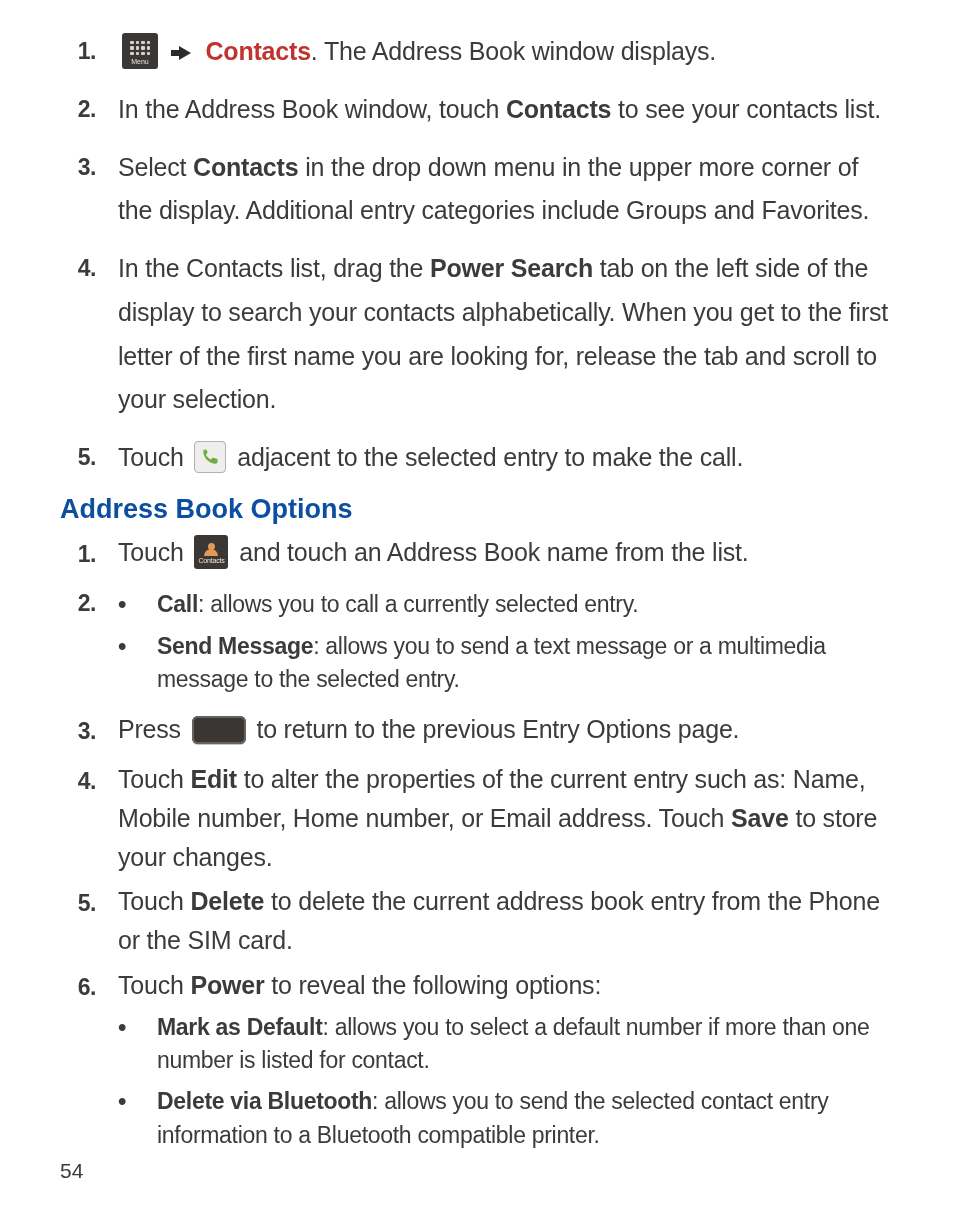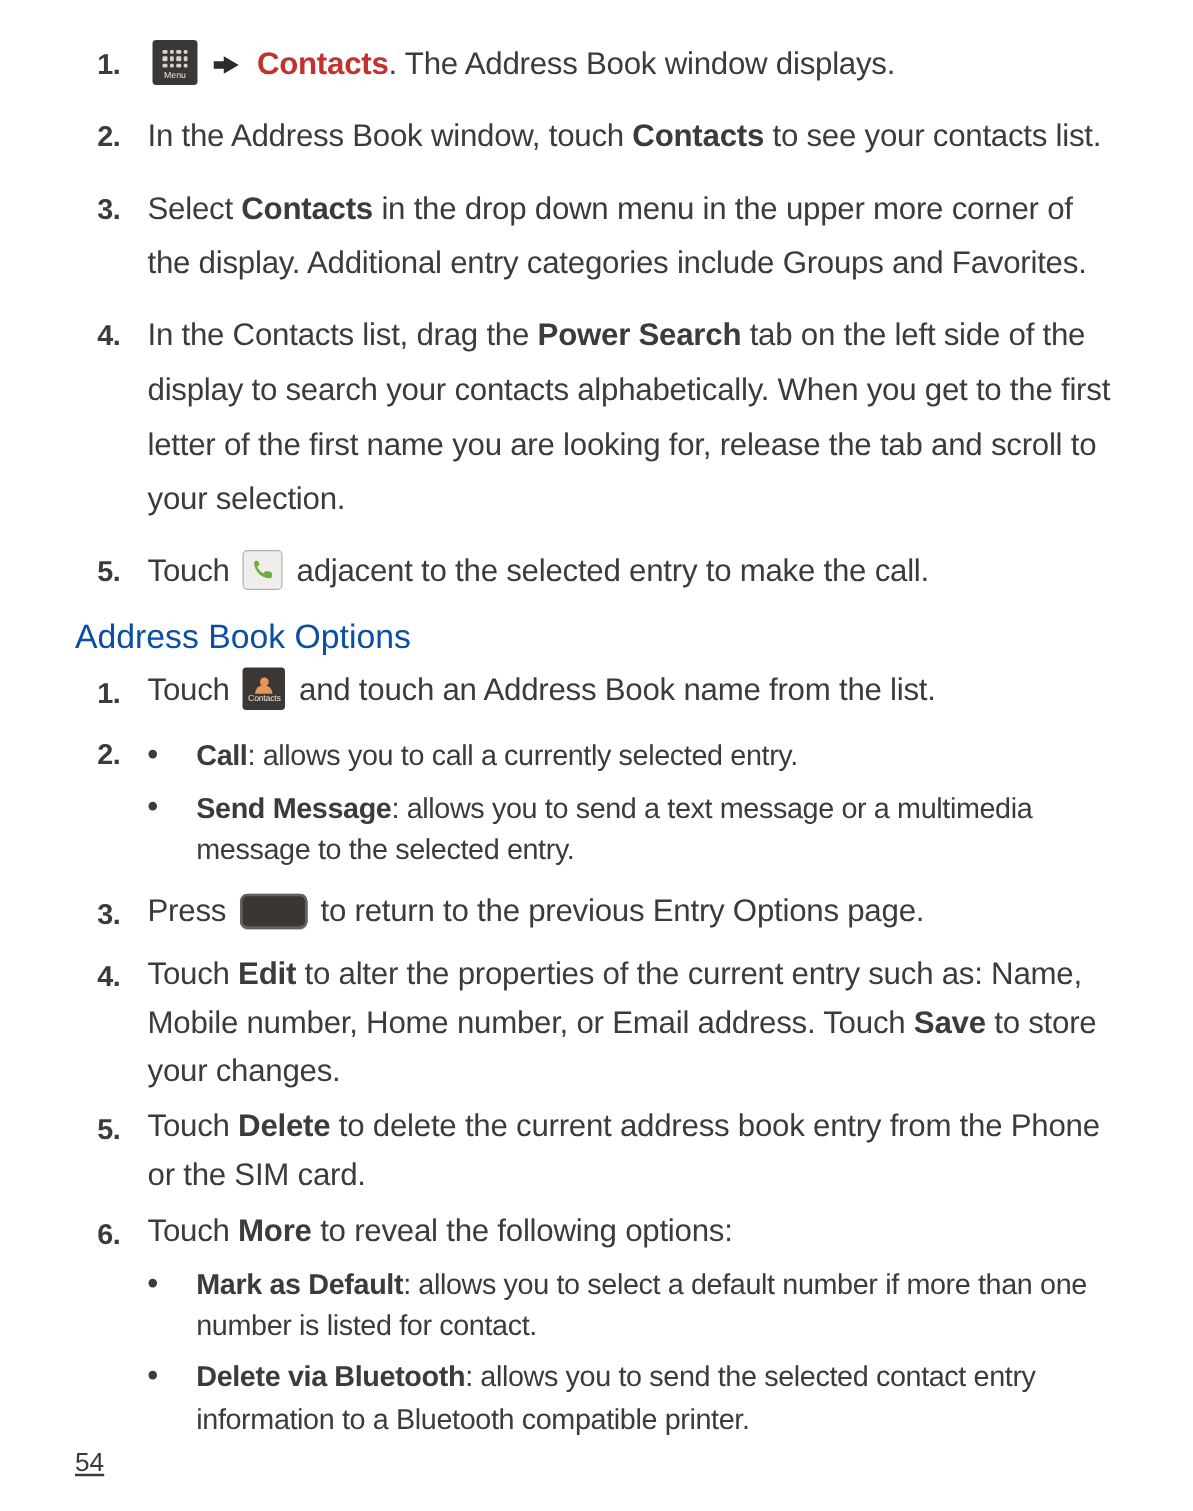--- a/index.html
+++ b/index.html
@@ -27,21 +27,21 @@
     text-align: right;
     font-size: 23px;
     line-height: 1.9;
     letter-spacing: -0.5px;
   }
   .li .body { flex: 1; }
   .li .body p { margin: 0; }
   .bold { font-weight: 700; }
   .red { color: #c2322f; }
   h2.sec {
-    font-weight: 400;
+    font-weight: 700;
     font-size: 27px;
     color: #0b4ea2;
     margin: 12px 0 8px 0;
     letter-spacing: 0;
   }
   .icon {
     display: inline-flex;
     vertical-align: middle;
     align-items: center;
     justify-content: center;
@@ -134,21 +134,20 @@
     font-size: 24px;
     line-height: 1.3;
   }
   .sub-li .sb { flex:1;margin-left:15px; }
   .pagenum {
     position: absolute;
     left: 60px;
     bottom: 26px;
     font-size: 21px;
     color: #3b3b3b;
-    text-decoration: underline;
   }
   .tight .li { margin-bottom: 6px; }
   .tight .li .body { line-height: 1.55; }
   .ol1 { margin-left: 10px; }
   .ol2 { margin-left: 10px; }
 </style>
 </head>
 <body>
 
 <ol class="ol ol1">
@@ -285,21 +284,21 @@
       <p>
         <span>Touch </span><span class="bold">Delete</span><span> to delete the current address book entry from the Phone or the SIM card.</span>
       </p>
     </div>
   </li>
 
   <li class="li">
     <span class="num">6.</span>
     <div class="body">
       <p>
-        <span>Touch </span><span class="bold">More</span><span> to reveal the following options:</span>
+        <span>Touch </span><span class="bold">Power</span><span> to reveal the following options:</span>
       </p>
       <ul class="sub-ul">
         <li class="sub-li">
           <span class="dot">•</span>
           <div class="sb"><span class="bold">Mark as Default</span><span>: allows you to select a default number if more than one number is listed for contact.</span></div>
         </li>
         <li class="sub-li">
           <span class="dot">•</span>
           <div class="sb"><span class="bold">Delete via Bluetooth</span><span>: allows you to send the selected contact entry information to a Bluetooth compatible printer.</span></div>
         </li>

